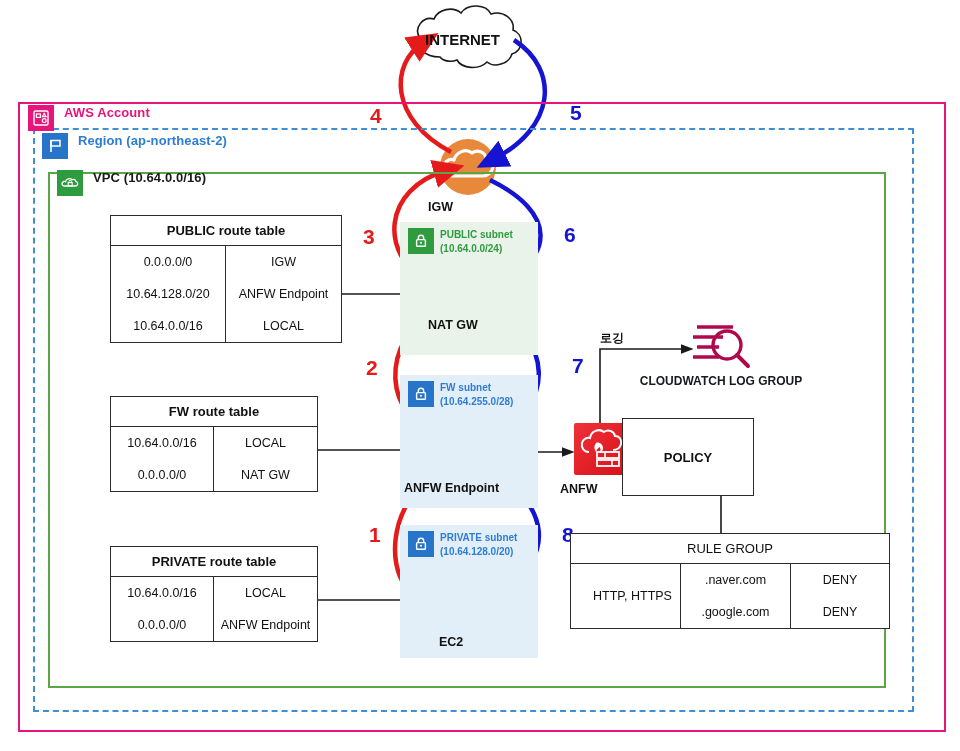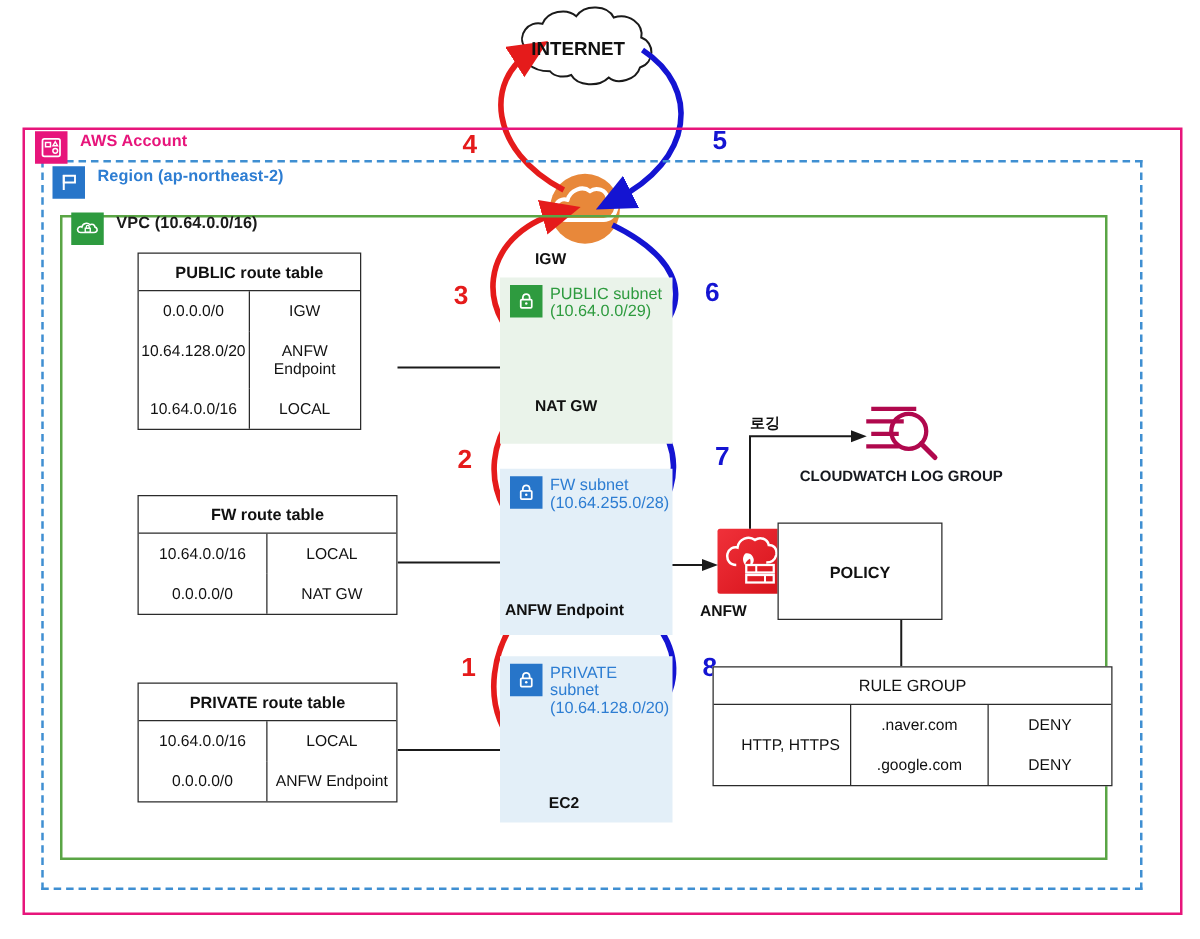--- a/index.html
+++ b/index.html
@@ -73,22 +73,22 @@
     padding: 6px 8px;
   }
   .subnet-public { left: 400px; top: 222px; width: 138px; height: 133px; background: #eaf3ea; }
   .subnet-fw     { left: 400px; top: 375px; width: 138px; height: 133px; background: #e3eff8; }
   .subnet-private{ left: 400px; top: 525px; width: 138px; height: 133px; background: #e3eff8; }
 
   .subnet-head {
     display: flex; align-items: flex-start; gap: 6px;
   }
   .subnet-lbl {
-    font-size: 13px;
-    font-weight: normal;
+    font-size: 10px;
+    font-weight: bold;
     line-height: 14px;
   }
   .subnet-public .subnet-lbl { color: #2e9b3f; }
   .subnet-fw .subnet-lbl,
   .subnet-private .subnet-lbl { color: #2d7dd2; }
   .icon-lock-green { background: #2e9b3f; }
   .icon-lock-blue  { background: #2775c9; }
 
   
   .rtable {
@@ -109,21 +109,21 @@
     display: flex;
   }
   .rtable .rt-cell {
     flex: 1 1 50%;
     text-align: center;
     padding: 9px 2px;
     box-sizing: border-box;
   }
   .rtable .rt-cell.left { border-right: 1.5px solid #2b2b2b; }
 
-  .rt-public  { left: 110px; top: 202px; width: 179px; }
+  .rt-public  { left: 110px; top: 215px; width: 232px; }
   .rt-fw      { left: 110px; top: 396px; width: 208px; }
   .rt-private { left: 110px; top: 546px; width: 208px; }
 
   
   .plainbox {
     border: 1.5px solid #2b2b2b;
     background: #fff;
     box-sizing: border-box;
     display: flex; align-items: center; justify-content: center;
     font-weight: bold;
@@ -365,21 +365,21 @@
     <div class="subnet-head">
       <span class="icon-sq icon-lock-green">
         <svg width="16" height="16" viewBox="0 0 16 16">
           <rect x="3.6" y="6.6" width="8.8" height="6.6" rx="0.8" fill="none" stroke="#ffffff" stroke-width="1.4"></rect>
           <path d="M5.3 6.6 V4.9 a2.7 2.7 0 0 1 5.4 0 V6.6" fill="none" stroke="#ffffff" stroke-width="1.4"></path>
           <circle cx="8" cy="9.7" r="1" fill="#ffffff"></circle>
         </svg>
       </span>
       <span class="subnet-lbl">
         <span>PUBLIC subnet</span><br>
-        <span>(10.64.0.0/29)</span>
+        <span>(10.64.0.0/24)</span>
       </span>
     </div>
   </div>
 
   <div class="abs subnet subnet-fw">
     <div class="subnet-head">
       <span class="icon-sq icon-lock-blue">
         <svg width="16" height="16" viewBox="0 0 16 16">
           <rect x="3.6" y="6.6" width="8.8" height="6.6" rx="0.8" fill="none" stroke="#ffffff" stroke-width="1.4"></rect>
           <path d="M5.3 6.6 V4.9 a2.7 2.7 0 0 1 5.4 0 V6.6" fill="none" stroke="#ffffff" stroke-width="1.4"></path>

